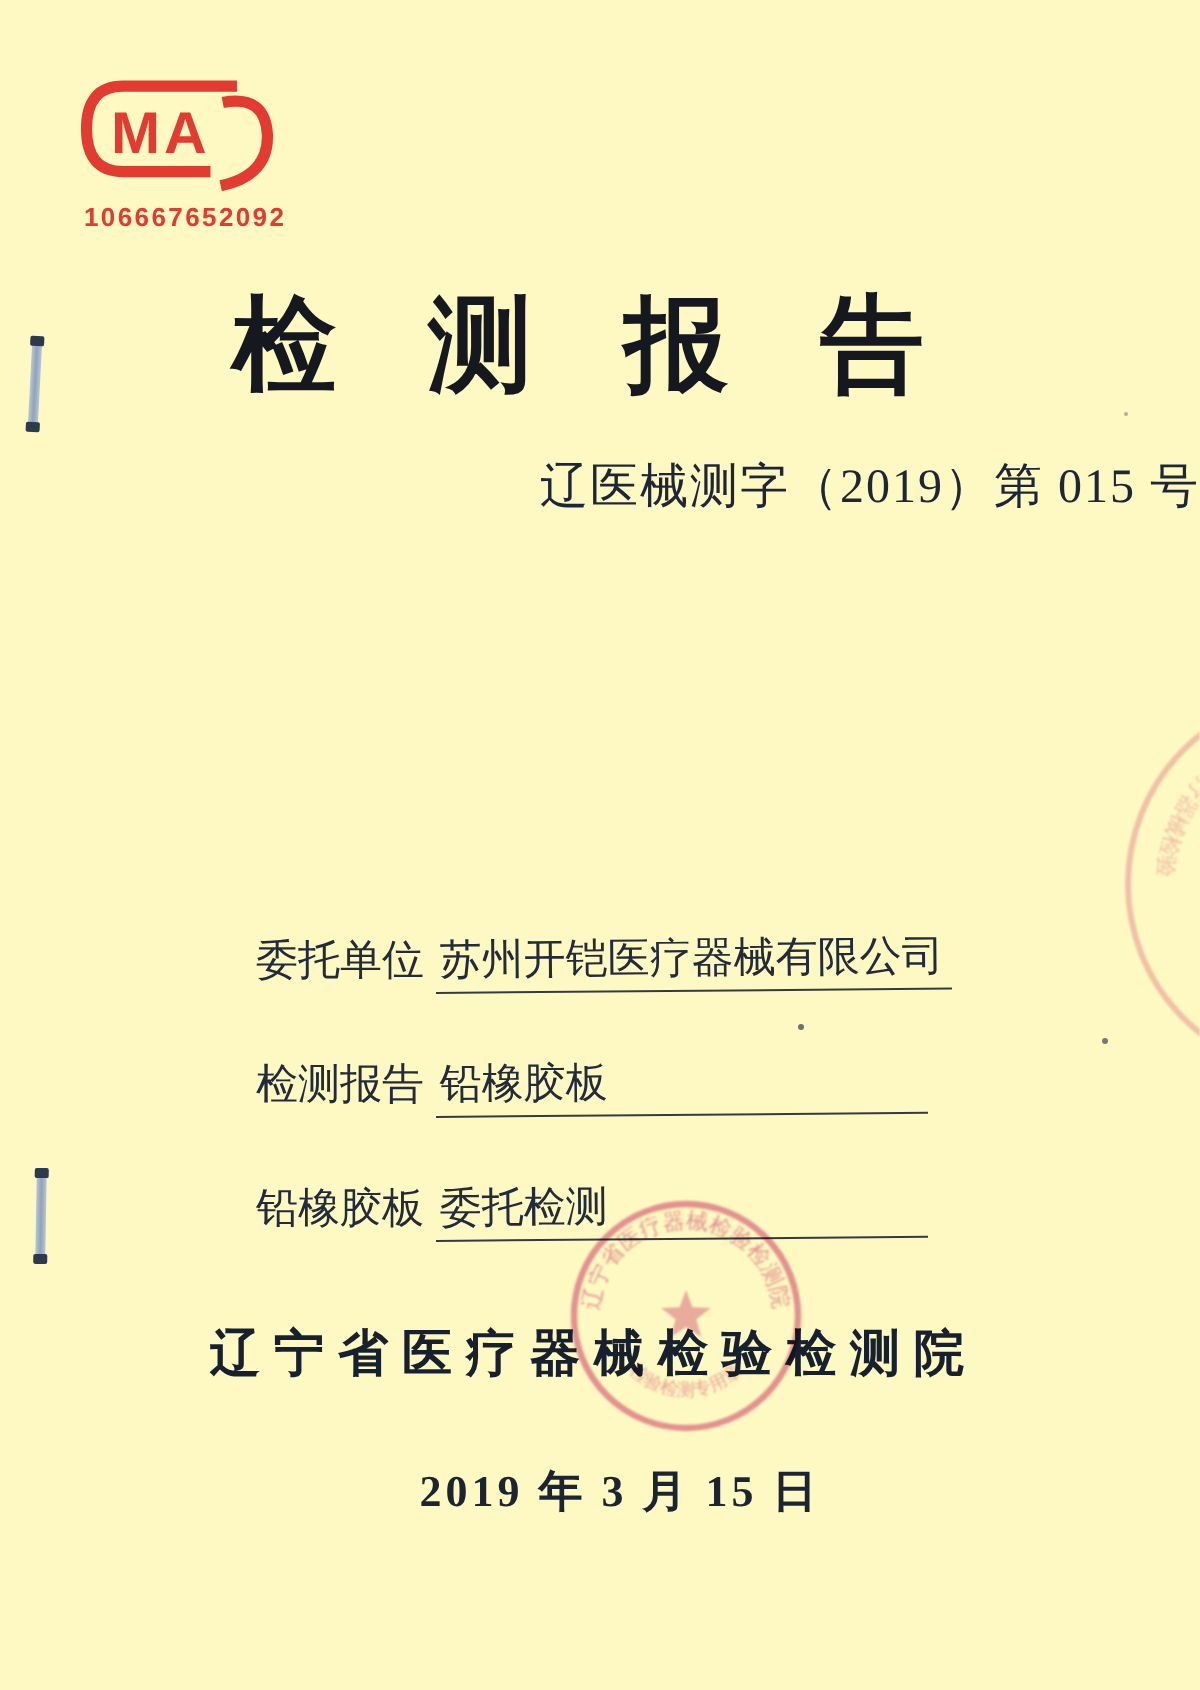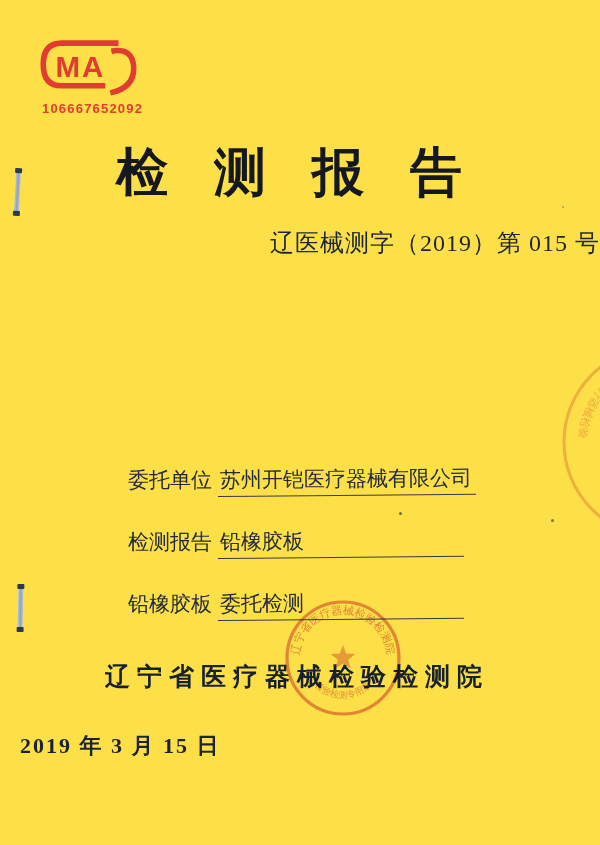--- a/index.html
+++ b/index.html
@@ -1,18 +1,18 @@
 <!DOCTYPE html>
 <html><head>
 <meta charset="utf-8">
 <style>
   html,body{margin:0;padding:0;}
   body{width:600px;height:845px;background:#ffffff;overflow:hidden;
        font-family:"Liberation Serif","DejaVu Serif",serif;}
-  .page{position:relative;width:600px;height:845px;background:#fde047;overflow:hidden;text-decoration:underline;}
+  .page{position:relative;width:600px;height:845px;background:#fef9c3;overflow:hidden;text-decoration:underline;}
 
   
   .staple{position:absolute;width:5px;background:linear-gradient(to right,#b9c6d6,#8fa3ba,#b9c6d6);
           border-radius:2px;}
   .staple::before,.staple::after{content:"";position:absolute;left:-1px;width:7px;height:5px;
           background:#2c3a4e;border-radius:1px;}
   .staple::before{top:-2px;}
   .staple::after{bottom:-2px;}
   .staple.top{left:15px;top:170px;height:44px;transform:rotate(3deg);}
   .staple.bottom{left:18px;top:586px;height:44px;transform:rotate(1deg);}
@@ -37,21 +37,21 @@
   .field-value{margin-left:6px;padding:0 4px 2px 2px;font-size:21px;color:#222b3a;
       border-bottom:1.6px solid #343a44;white-space:nowrap;
       transform:rotate(-0.5deg);transform-origin:left bottom;}
   .field-row:nth-child(1) .field-value{width:252px;}
   .field-row:nth-child(2) .field-value{width:240px;}
   .field-row:nth-child(3) .field-value{width:240px;}
 
   .institute{position:absolute;left:0;top:660px;width:600px;text-align:center;
       font-size:25px;font-weight:bold;color:#16202e;letter-spacing:7px;text-indent:-6px;
       white-space:nowrap;}
-  .date-line{position:absolute;left:0;top:731px;width:600px;text-align:left;
+  .date-line{position:absolute;left:0;top:731px;width:600px;text-align:center;
       font-size:22px;font-weight:bold;color:#1a2433;letter-spacing:2px;text-indent:20px;}
 
   
   .seal-main{position:absolute;left:281px;top:596px;width:124px;height:124px;
       mix-blend-mode:multiply;filter:blur(0.5px);opacity:0.85;}
   .seal-edge{position:absolute;right:0;top:360px;width:66px;height:165px;
       mix-blend-mode:multiply;filter:blur(0.6px);opacity:0.6;}
 
   .speck{position:absolute;background:#3a4454;border-radius:50%;}
   .speck.s1{left:399px;top:512px;width:3px;height:3px;opacity:.75;}

